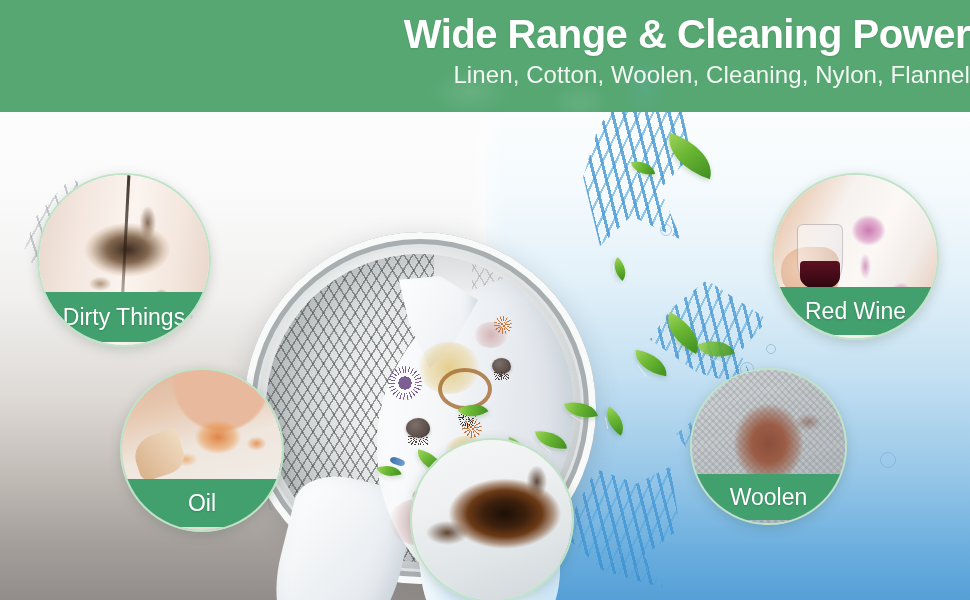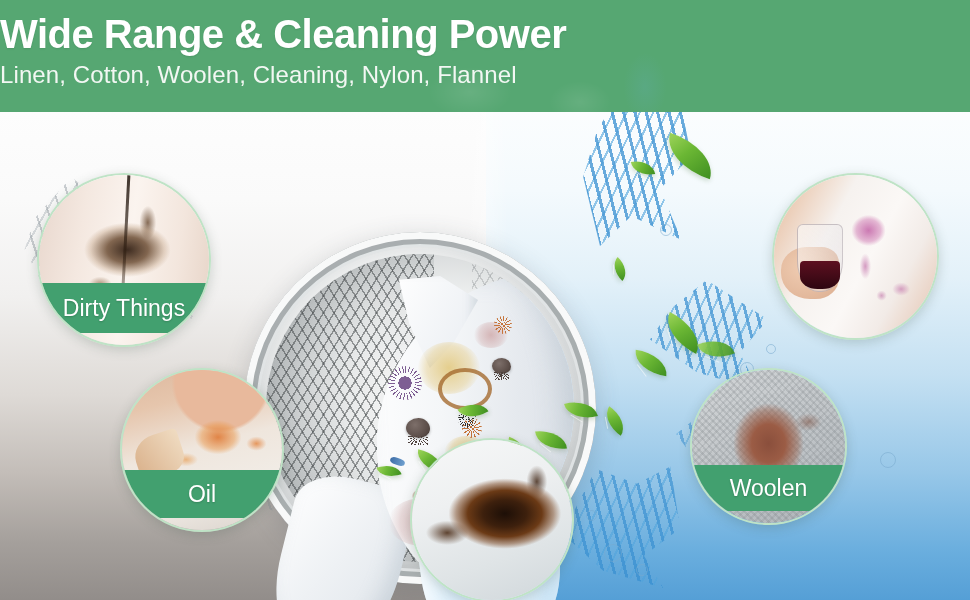--- a/index.html
+++ b/index.html
@@ -12,21 +12,21 @@
 
   
   #header{
     position:absolute;left:0;top:0;width:970px;height:112px;
     background:#56a772;
     overflow:hidden;
     z-index:40;
   }
   #header .hdr-inner{
     position:relative;width:100%;height:100%;
-    display:flex;flex-direction:column;align-items:flex-start;justify-content:flex-start;
+    display:flex;flex-direction:column;align-items:flex-end;justify-content:flex-start;
   }
   #hdr-title{
     margin-top:13px;
     font-size:40px;font-weight:bold;color:#ffffff;
     letter-spacing:-0.5px;line-height:1.05;
     white-space:nowrap;
     text-shadow:0 1px 2px rgba(0,0,0,.10);
   }
   #hdr-sub{
     margin-top:6px;
@@ -240,21 +240,21 @@
 
   
   .badge{
     position:absolute;border-radius:50%;overflow:hidden;
     border:2px solid #bfe3c6;
     box-shadow:0 3px 12px rgba(60,80,70,.22);
     z-index:30;
   }
   .badge .photo{position:absolute;left:0;top:0;width:100%;height:100%;}
   .badge .band{
-    position:absolute;left:0;bottom:12px;width:100%;
+    position:absolute;left:0;bottom:3px;width:100%;
     background:#42a06f;
     display:flex;align-items:center;justify-content:center;
   }
   .badge .band span{
     color:#ffffff;font-size:23px;font-weight:400;line-height:1;
     white-space:nowrap;text-shadow:0 1px 2px rgba(0,0,0,.18);
   }
 
   
   .ph-dirty{
@@ -458,16 +458,19 @@
       </div>
     </div>
 
     <div class="badge" style="left:772px;top:61px;width:163px;height:163px">
         <div class="photo ph-wine">
           <div class="wine-hand"></div>
           <div class="wine-glass">
             <div class="wine-liquid"></div>
           </div>
         </div>
+      <div class="band" style="height:48px">
+        <span>Red Wine</span>
+      </div>
     </div>
 
   </div>
 </div>
 
 </body></html>

